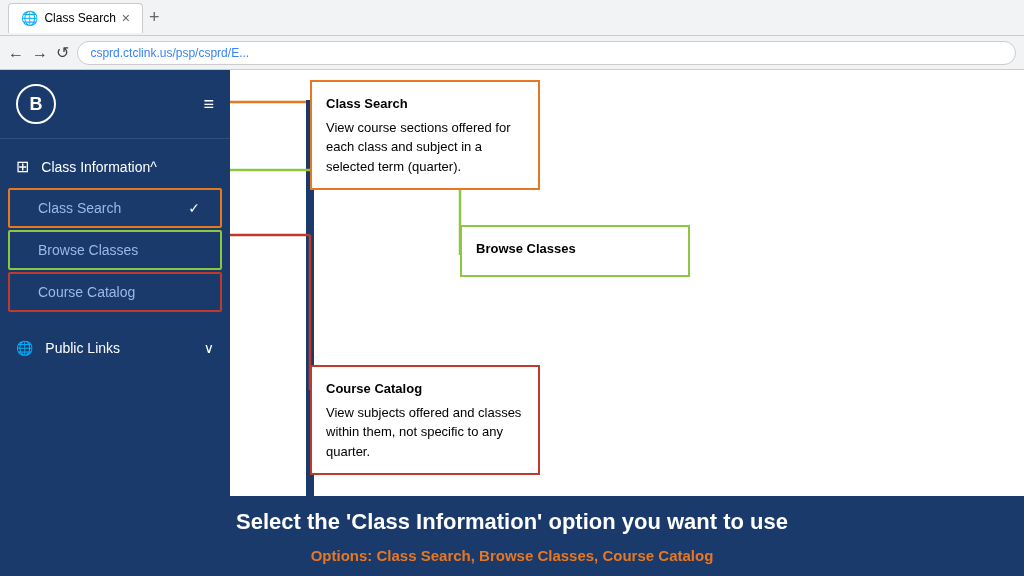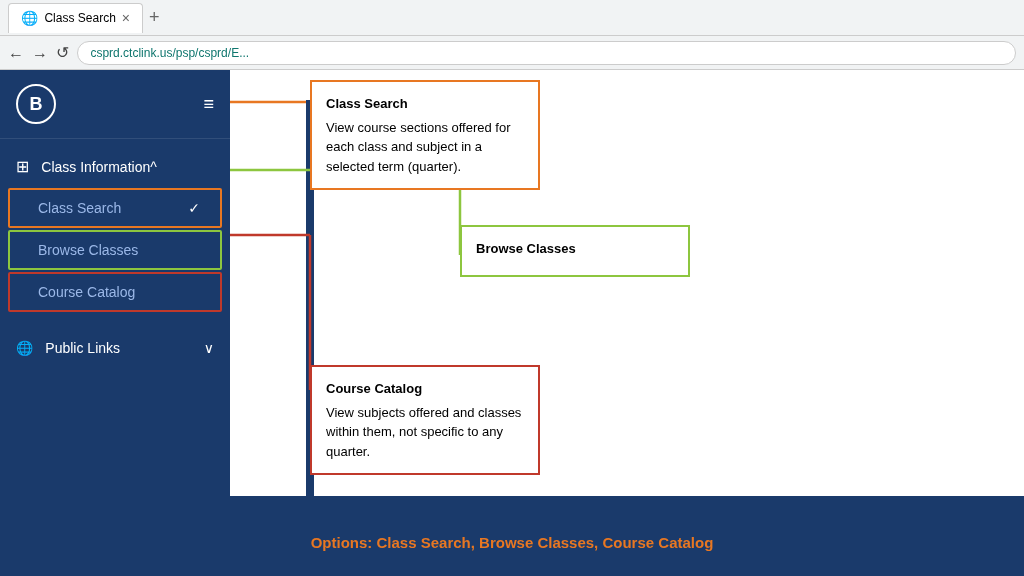--- a/index.html
+++ b/index.html
@@ -43,21 +43,21 @@
     }
     .nav-btn { background: none; border: none; font-size: 16px; color: #444; cursor: pointer; }
     .url-bar {
       flex: 1;
       height: 24px;
       border: 1px solid #ccc;
       border-radius: 12px;
       padding: 0 12px;
       font-size: 12px;
       background: #fff;
-      color: #0f766e;
+      color: #3b82f6;
     }
 
     
     .main-content {
       display: flex;
       height: calc(576px - 36px - 34px - 80px);
       position: relative;
     }
 
     
@@ -306,14 +306,15 @@
     </div>
 
     <div class="info-box course-catalog-box">
       <div class="info-box-title">Course Catalog</div>
       <div>View subjects offered and classes within them, not specific to any quarter.</div>
     </div>
   </div>
 </div>
 
 <div class="bottom-bar">
+  <div class="bottom-title">Select the 'Class Information' option you want to use</div>
   <div class="bottom-subtitle">Options: Class Search, Browse Classes, Course Catalog</div>
 </div>
 
 </body></html>

